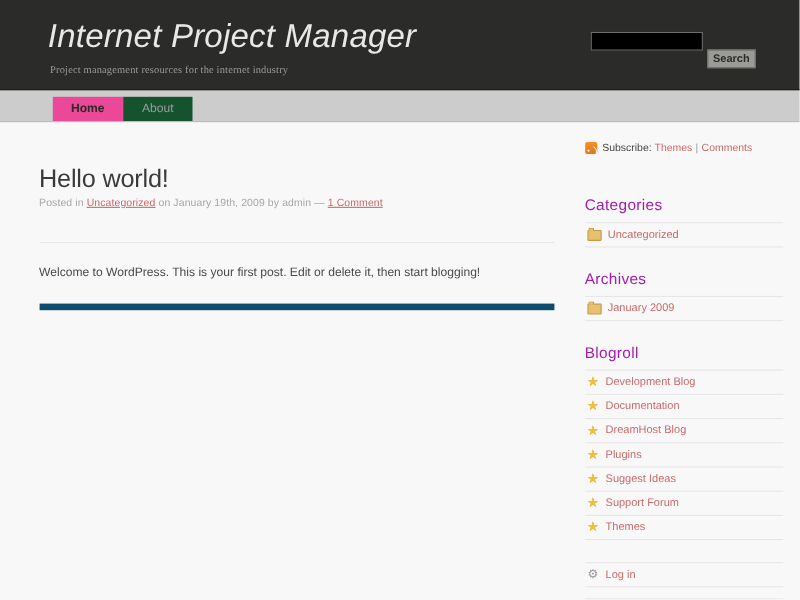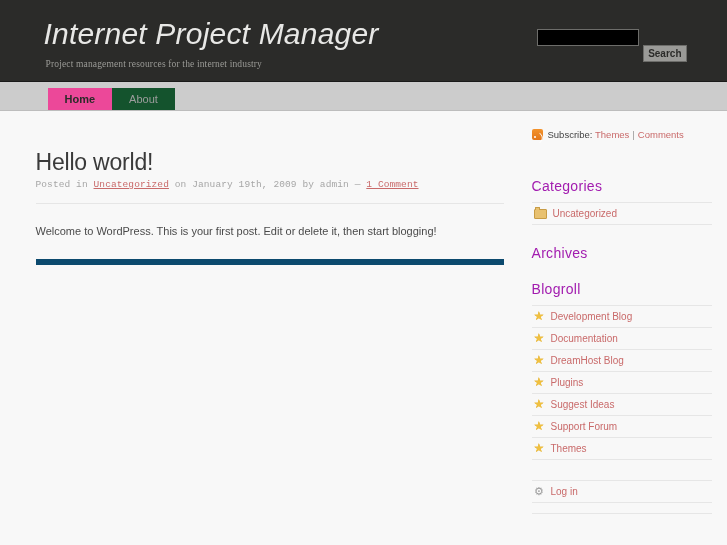--- a/index.html
+++ b/index.html
@@ -143,24 +143,23 @@
     font-weight: normal;
     font-size: 23px;
     line-height: 26px;
     color: #3a3a3a;
     margin: 16px 0 4px 0;
     letter-spacing: -0.2px;
   }
   #post-meta {
     font-size: 9.5px;
     color: #a6a6a6;
-    padding-bottom: 13px;
+    padding-bottom: 30px;
     border-bottom: 1px solid #e6e6e6;
     letter-spacing: 0.1px;
-    font-family: Liberation Mono, monospace;
   }
   #post-meta a {
     color: #c96a6a;
     text-decoration: underline;
   }
   #post-body {
     padding-top: 19px;
     padding-bottom: 19px;
     border-bottom: 6px solid #0c4a6e;
   }
@@ -356,20 +355,26 @@
           <h3 class="widget-title">Categories</h3>
           <ul>
             <li>
               <span class="icon folder-icon"></span>
               <a href="#">Uncategorized</a>
             </li>
           </ul>
         </div>
         <div class="widget">
           <h3 class="widget-title">Archives</h3>
+          <ul>
+            <li>
+              <span class="icon folder-icon"></span>
+              <a href="#">January 2009</a>
+            </li>
+          </ul>
         </div>
         <div class="widget">
           <h3 class="widget-title">Blogroll</h3>
           <ul>
             <li>
               <span class="icon star-icon">★</span>
               <a href="#">Development Blog</a>
             </li>
             <li>
               <span class="icon star-icon">★</span>

